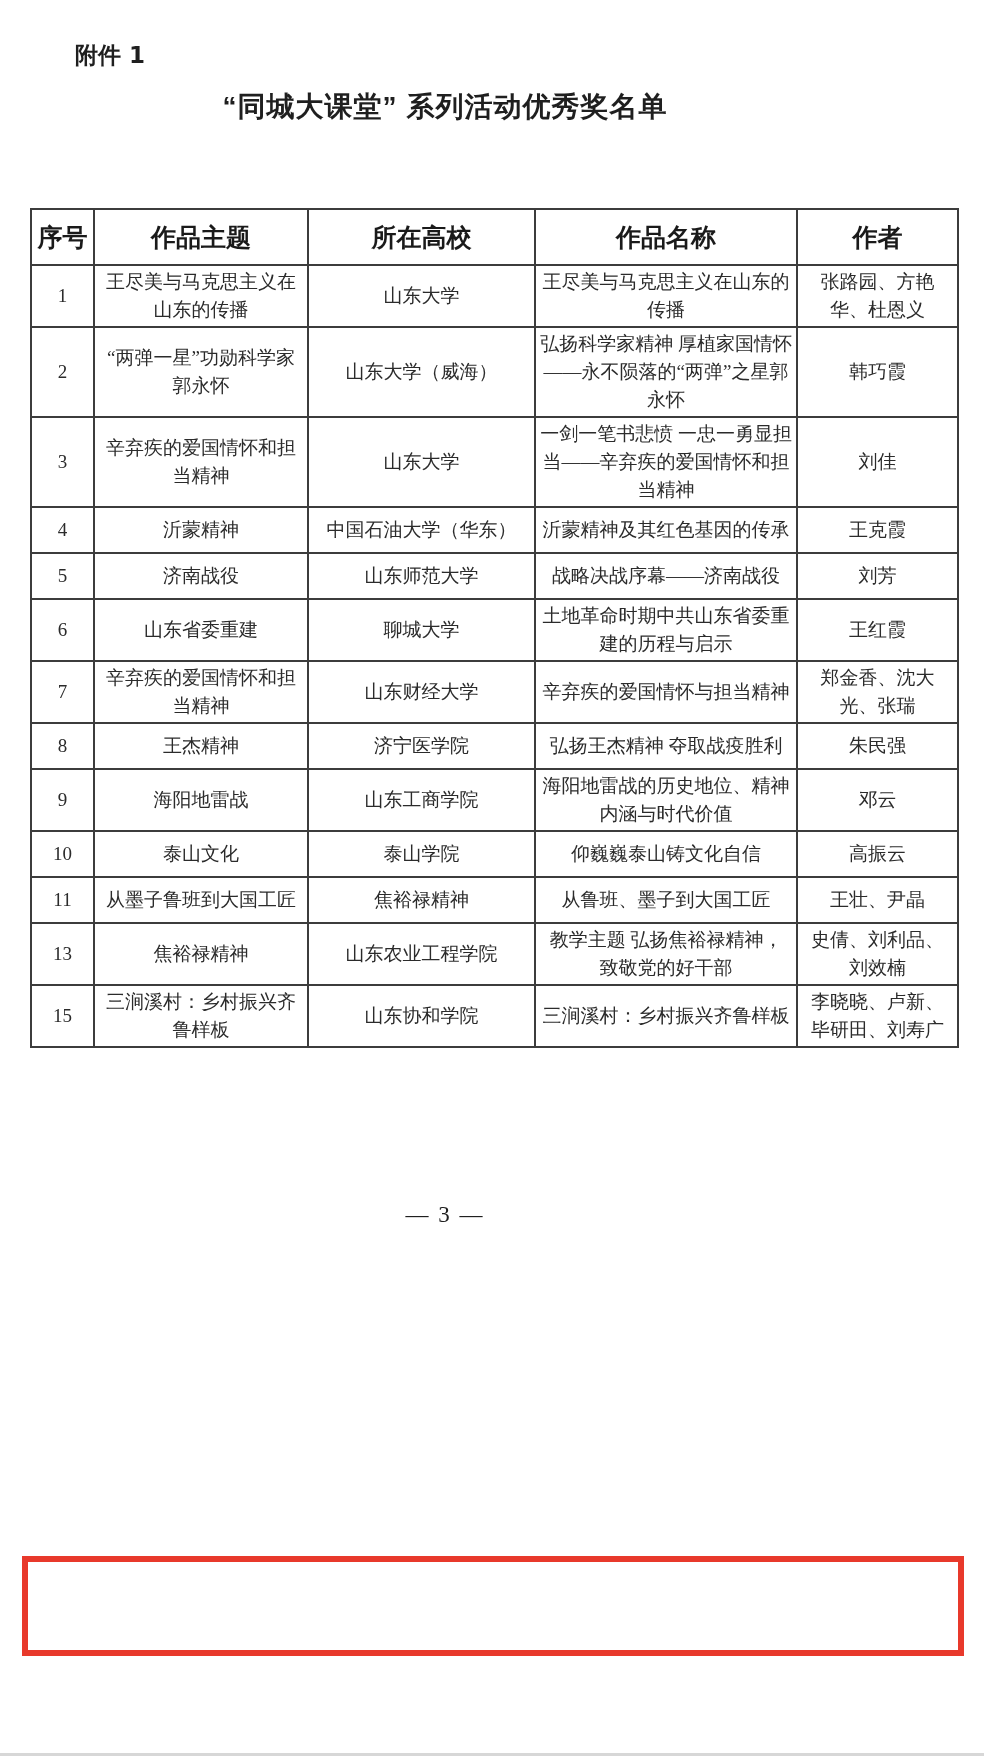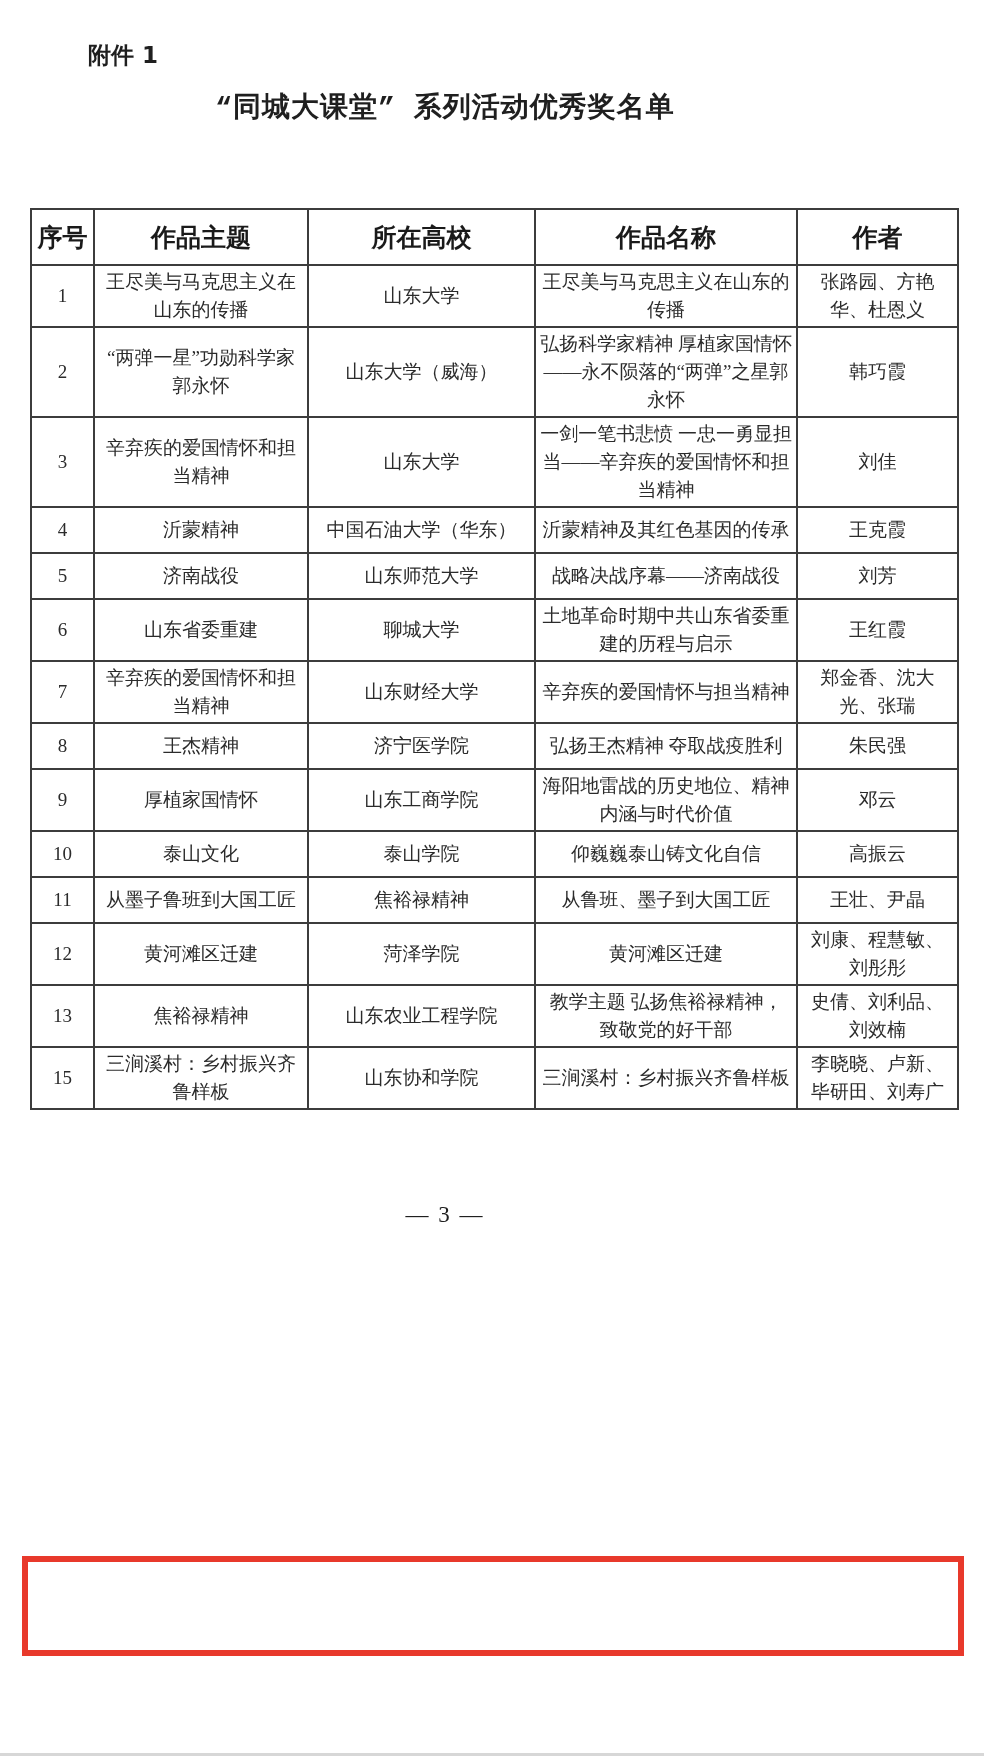--- a/index.html
+++ b/index.html
@@ -3,25 +3,25 @@
 <meta charset="utf-8">
 <style>
   html,body{margin:0;padding:0;}
   body{
     width:984px;height:1762px;position:relative;background:#ffffff;
     font-family:"Liberation Serif","DejaVu Serif",serif;color:#2b2b2b;
   }
   .attachment-label{
     position:absolute;left:75px;top:40px;
     font-family:"DejaVu Sans","Liberation Sans",sans-serif;
-    font-weight:bold;font-size:23px;color:#1f1f1f;margin-left:13px;
+    font-weight:bold;font-size:23px;color:#1f1f1f;
   }
   .doc-title{
     position:absolute;left:0;top:88px;width:890px;text-align:center;
-    font-family:Liberation Mono, monospace;
+    font-family:Liberation Sans, sans-serif;
     font-weight:bold;font-size:28px;color:#1f1f1f;letter-spacing:1px;
   }
   table.awards{
     position:absolute;left:30px;width:927px;
     border-collapse:collapse;table-layout:fixed;
   }
   #main-table{top:208px;}
   #cont-table{top:1559px;}
   table.awards td, table.awards th{
     border:2px solid #3c3c3c;text-align:center;vertical-align:middle;
@@ -123,45 +123,38 @@
   </tr>
       <tr>
     <td class="cell-no">8</td>
     <td class="cell-theme">王杰精神</td>
     <td class="cell-school">济宁医学院</td>
     <td class="cell-work">弘扬王杰精神 夺取战疫胜利</td>
     <td class="cell-authors">朱民强</td>
   </tr>
       <tr>
     <td class="cell-no">9</td>
-    <td class="cell-theme">厚植家国情怀</td>
+    <td class="cell-theme">海阳地雷战</td>
     <td class="cell-school">山东工商学院</td>
     <td class="cell-work">海阳地雷战的历史地位、精神内涵与时代价值</td>
     <td class="cell-authors">邓云</td>
   </tr>
       <tr>
     <td class="cell-no">10</td>
     <td class="cell-theme">泰山文化</td>
     <td class="cell-school">泰山学院</td>
     <td class="cell-work">仰巍巍泰山铸文化自信</td>
     <td class="cell-authors">高振云</td>
   </tr>
       <tr>
     <td class="cell-no">11</td>
     <td class="cell-theme">从墨子鲁班到大国工匠</td>
     <td class="cell-school">焦裕禄精神</td>
     <td class="cell-work">从鲁班、墨子到大国工匠</td>
     <td class="cell-authors">王壮、尹晶</td>
-  </tr>
-      <tr>
-    <td class="cell-no">12</td>
-    <td class="cell-theme">黄河滩区迁建</td>
-    <td class="cell-school">菏泽学院</td>
-    <td class="cell-work">黄河滩区迁建</td>
-    <td class="cell-authors">刘康、程慧敏、刘彤彤</td>
   </tr>
       <tr>
     <td class="cell-no">13</td>
     <td class="cell-theme">焦裕禄精神</td>
     <td class="cell-school">山东农业工程学院</td>
     <td class="cell-work">教学主题 弘扬焦裕禄精神， 致敬党的好干部</td>
     <td class="cell-authors">史倩、刘利品、刘效楠</td>
   </tr>
       <tr>
     <td class="cell-no">15</td>

